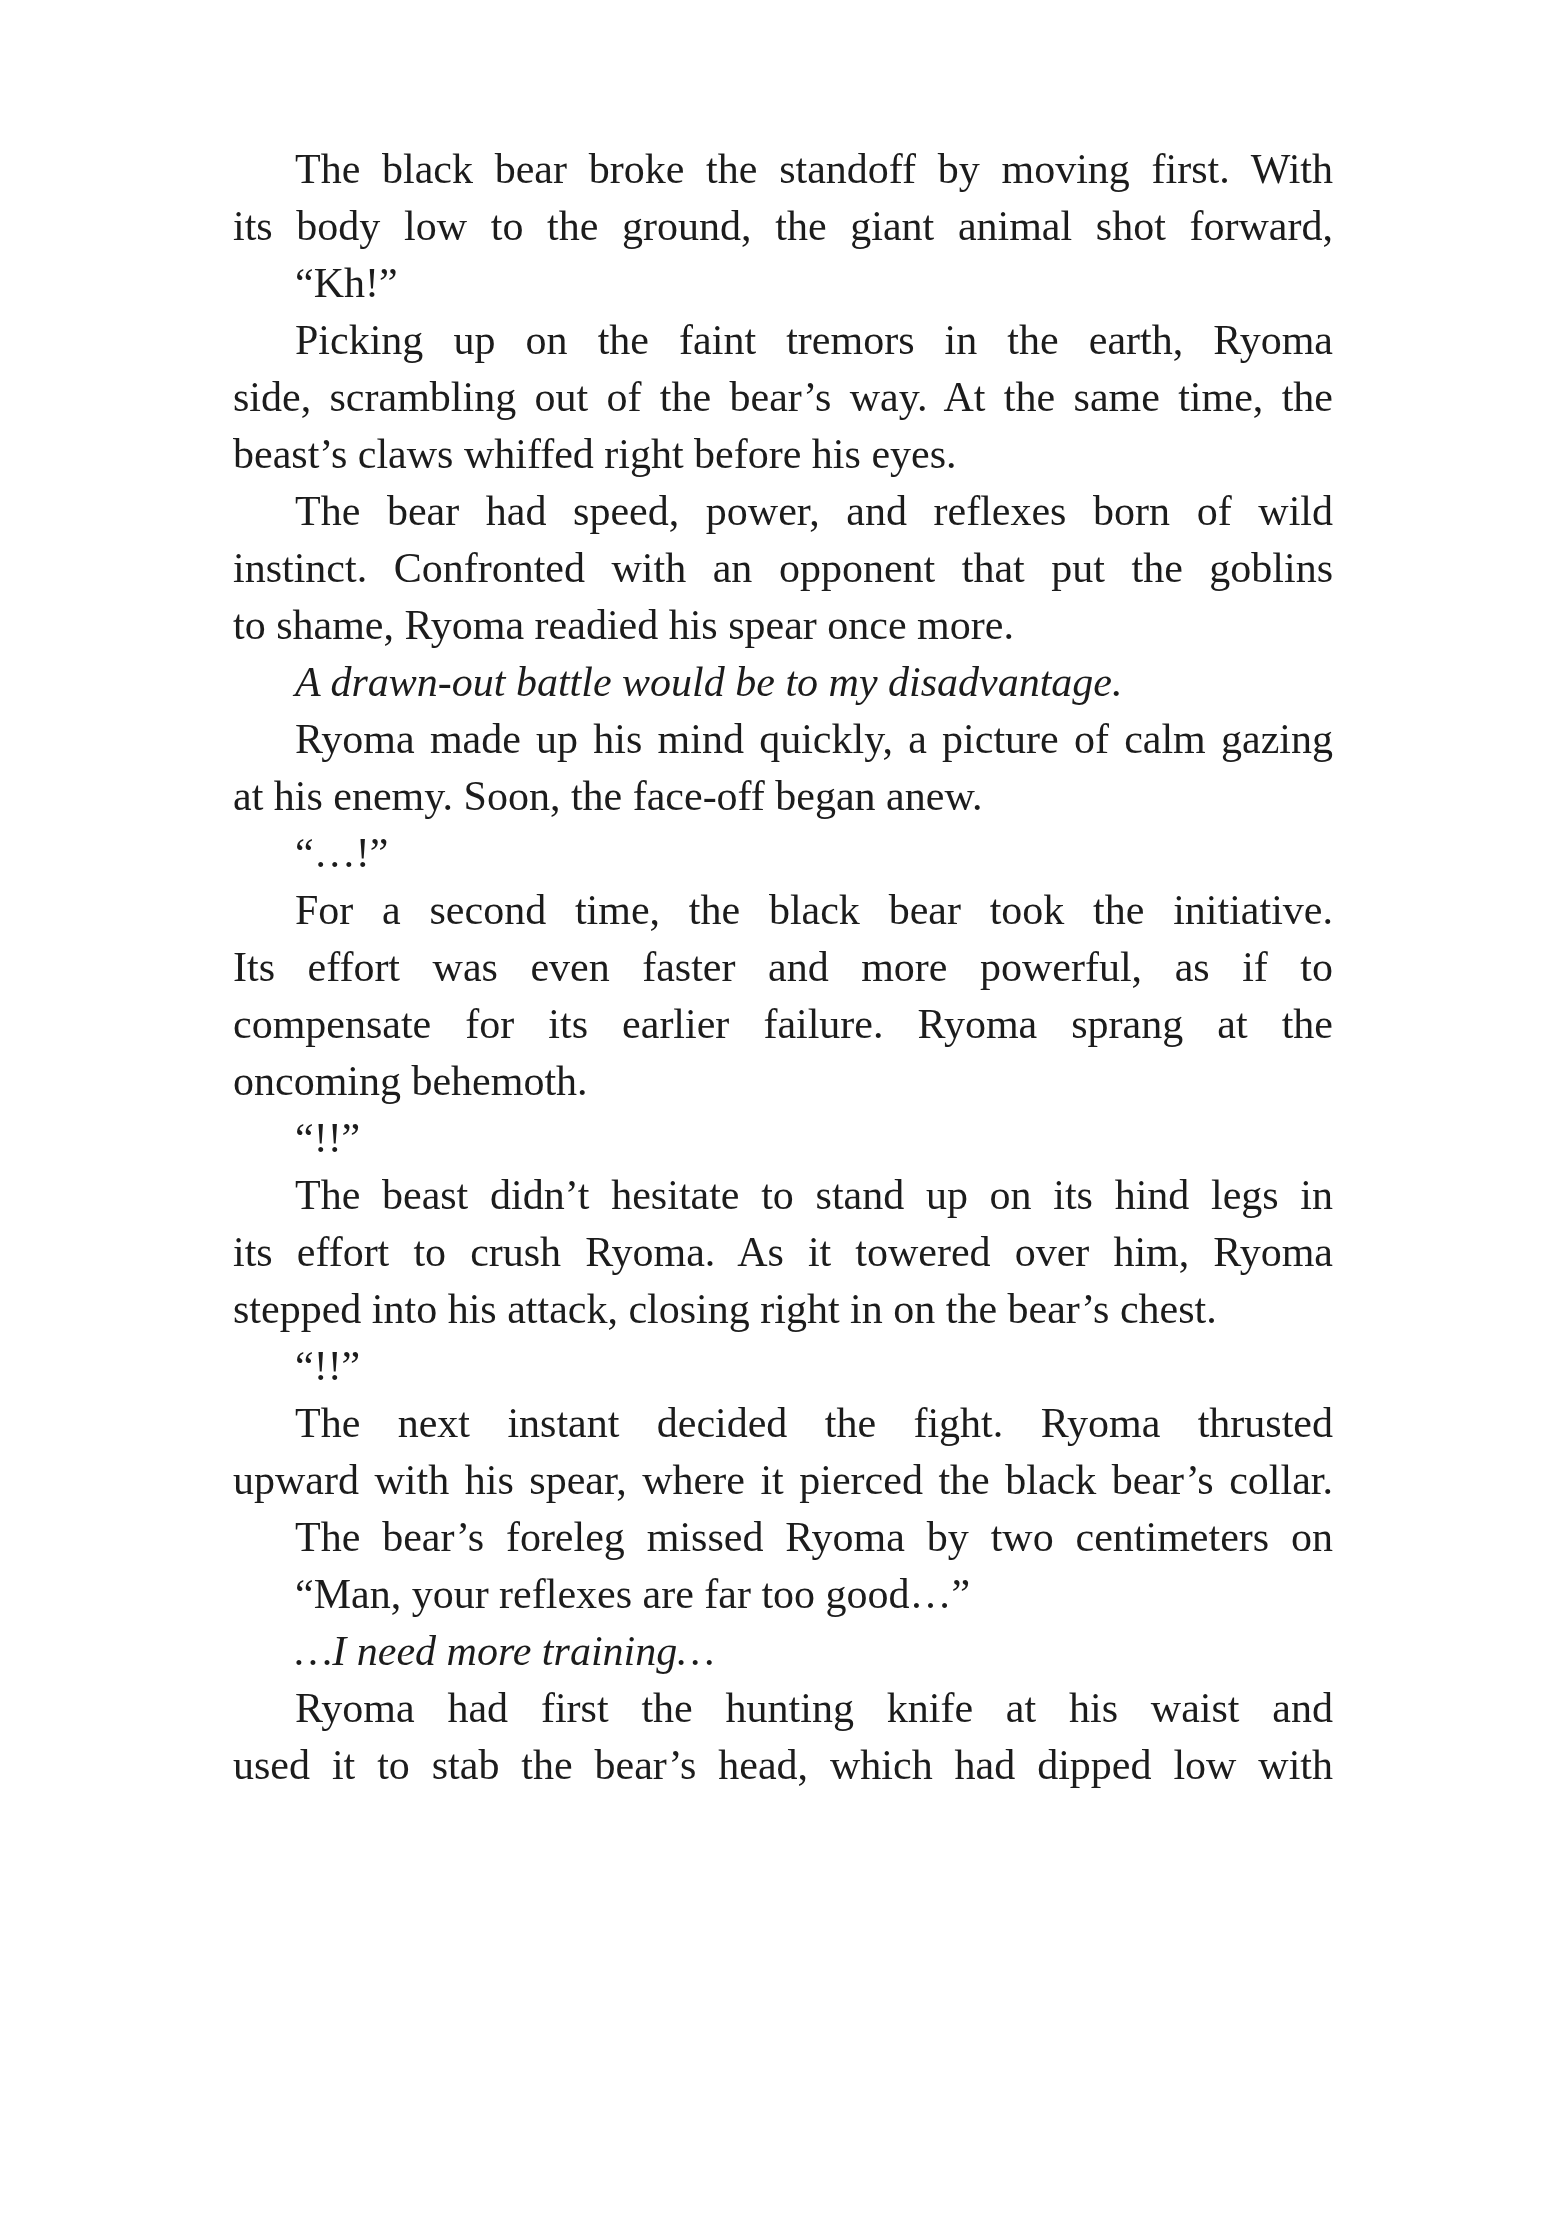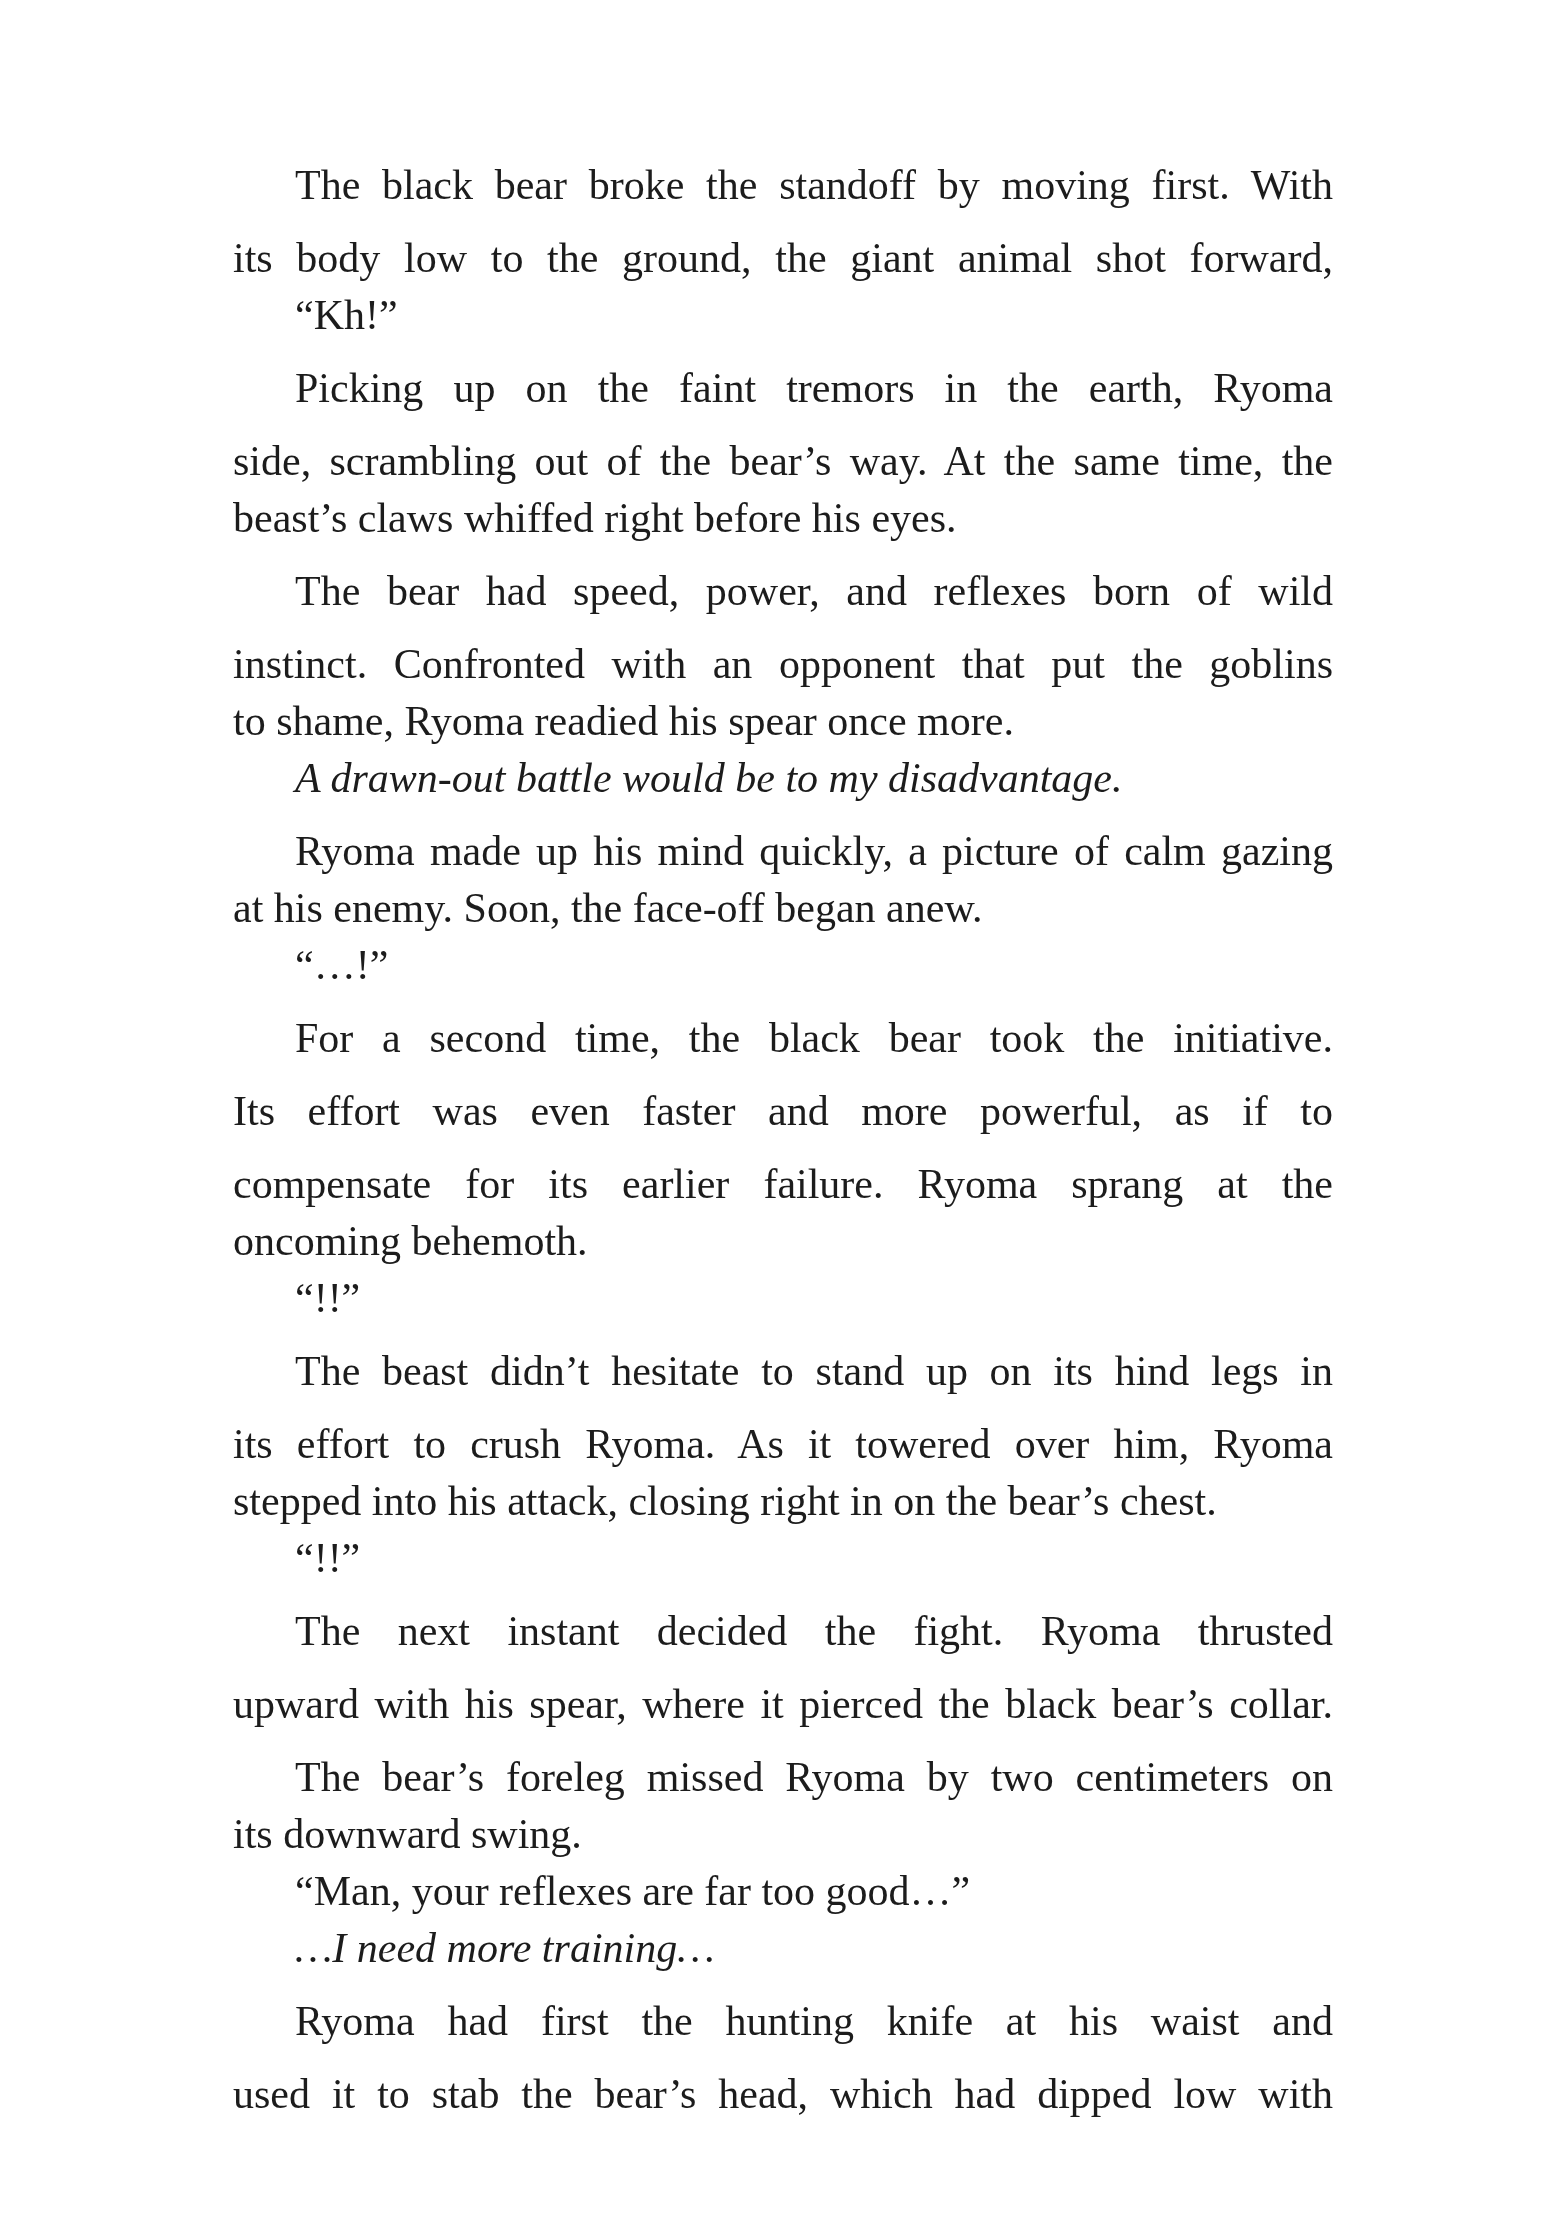--- a/index.html
+++ b/index.html
@@ -19,21 +19,20 @@
     line-height: 57px;
   }
   .line {
     width: 1100px;
     text-align: left;
     white-space: normal;
   }
   .line.justify {
     text-align: justify;
     text-align-last: justify;
-    margin-top: 16px;
   }
   .line.indent {
     text-indent: 62px;
   }
   .line.italic {
     font-style: italic;
   }
 </style>
 </head>
 <body style="background: rgb(255, 255, 255);">
@@ -57,18 +56,17 @@
     <div class="line justify">compensate for its earlier failure. Ryoma sprang at the</div>
     <div class="line">oncoming behemoth.</div>
     <div class="line indent">“!!”</div>
     <div class="line indent justify">The beast didn’t hesitate to stand up on its hind legs in</div>
     <div class="line justify">its effort to crush Ryoma. As it towered over him, Ryoma</div>
     <div class="line">stepped into his attack, closing right in on the bear’s chest.</div>
     <div class="line indent">“!!”</div>
     <div class="line indent justify">The next instant decided the fight. Ryoma thrusted</div>
     <div class="line justify">upward with his spear, where it pierced the black bear’s collar.</div>
     <div class="line indent justify">The bear’s foreleg missed Ryoma by two centimeters on</div>
-    <div class="line">its downward swing.</div>
     <div class="line indent">“Man, your reflexes are far too good…”</div>
     <div class="line italic indent">…I need more training…</div>
     <div class="line indent justify">Ryoma had first the hunting knife at his waist and</div>
     <div class="line justify">used it to stab the bear’s head, which had dipped low with</div>
   </div>
 
 </body></html>

